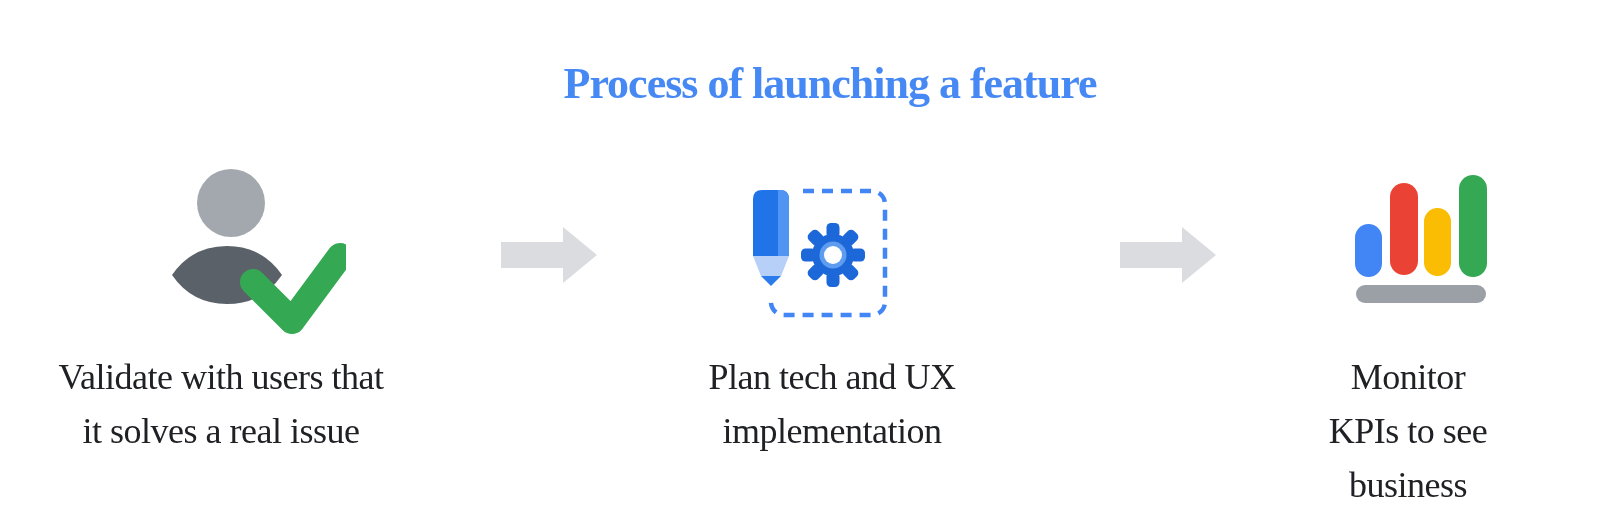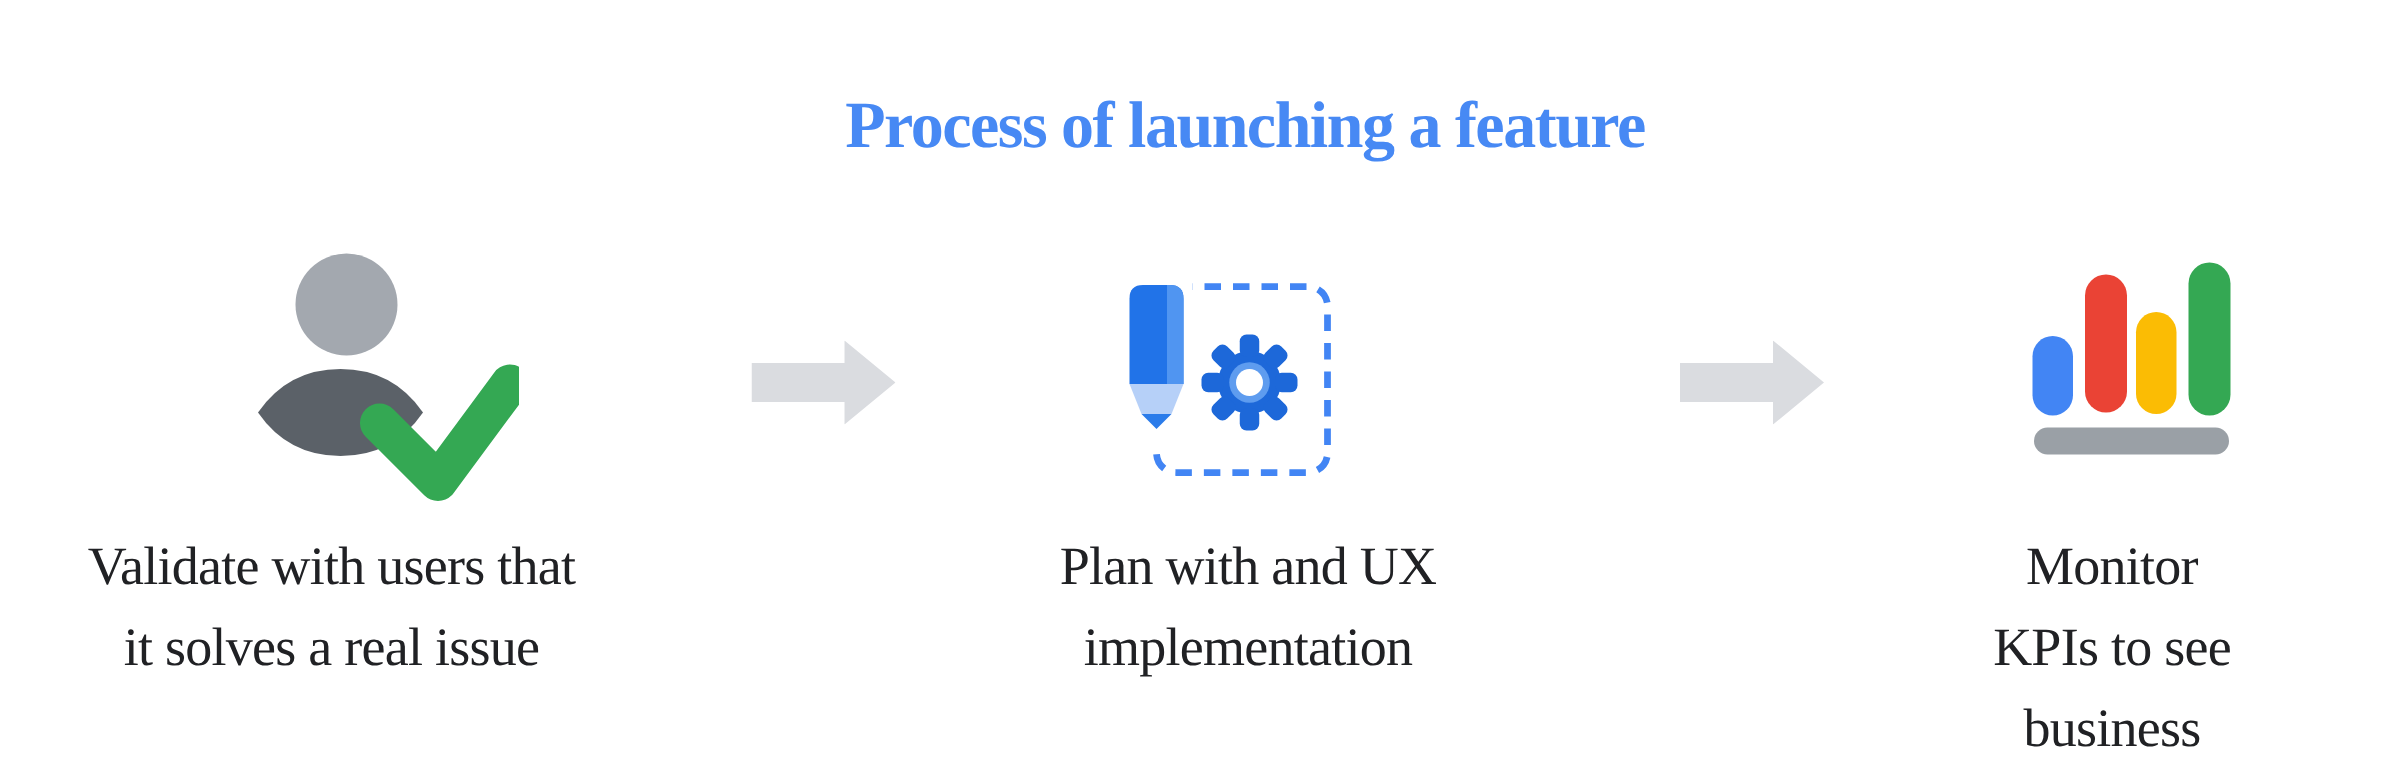--- a/index.html
+++ b/index.html
@@ -103,18 +103,18 @@
       <rect x="1" y="50" width="27" height="53" rx="13.5" fill="#4285F4"></rect>
       <rect x="36" y="9" width="28" height="92" rx="14" fill="#EA4335"></rect>
       <rect x="70" y="34" width="27" height="68" rx="13.5" fill="#FBBC04"></rect>
       <rect x="105" y="1" width="28" height="102" rx="14" fill="#34A853"></rect>
       <rect x="2" y="111" width="130" height="18" rx="9" fill="#9AA0A6"></rect>
     </svg>
   </div>
 
   <div class="caption caption-1">Validate with users that
 it solves a real issue</div>
-  <div class="caption caption-2">Plan with and UX
+  <div class="caption caption-2">Plan tech and UX
 implementation</div>
   <div class="caption caption-3">Monitor KPIs to see
 business results</div>
 
 </div>
 
 </body></html>

